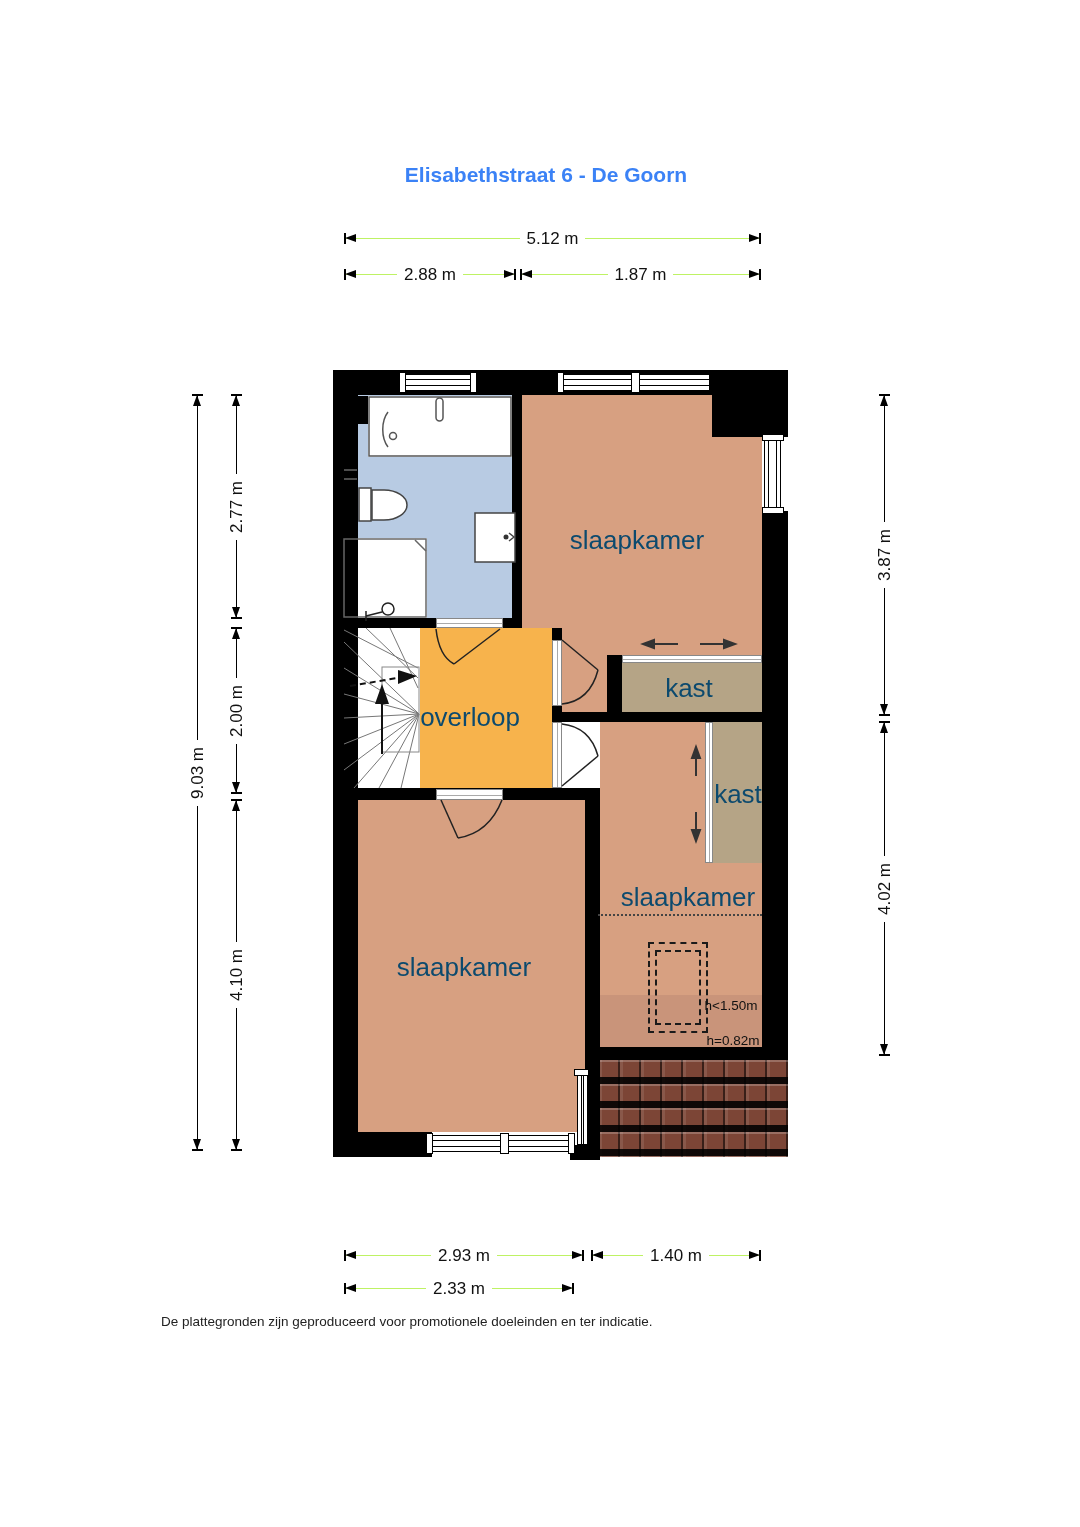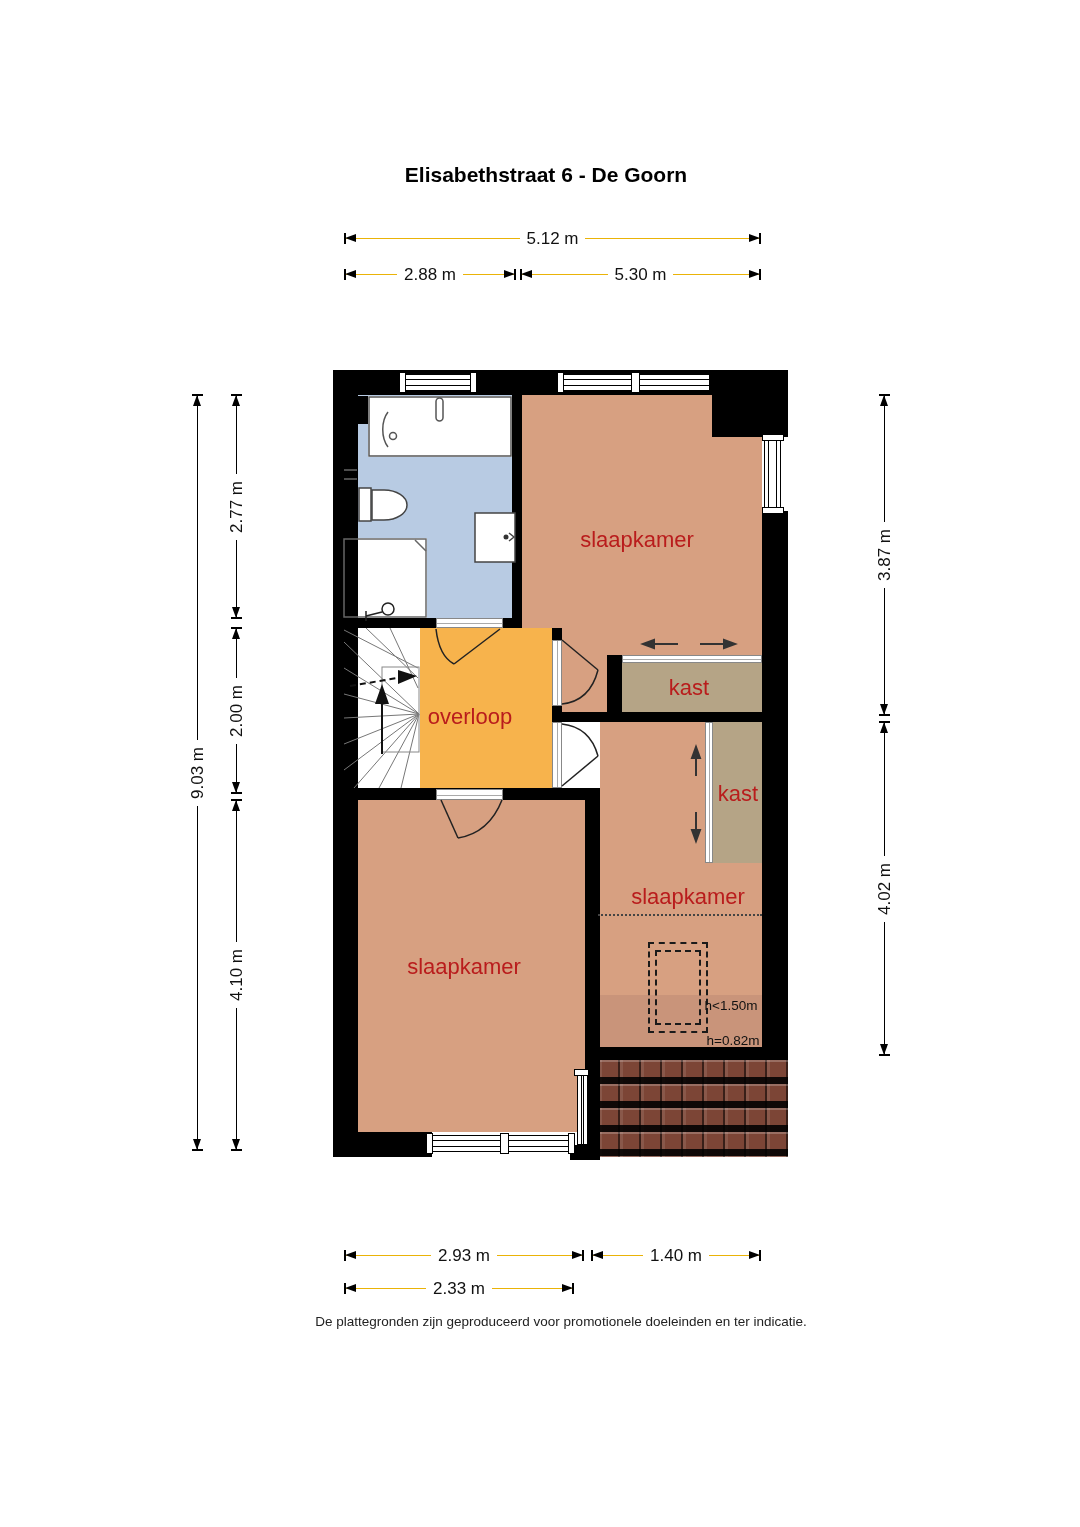--- a/index.html
+++ b/index.html
@@ -23,42 +23,42 @@
   .win-h::before{top:4px;} .win-h::after{bottom:4px;}
   .win-v{position:absolute;background:#fff;border:1px solid #000;box-sizing:border-box;}
   .win-v::before,.win-v::after{content:"";position:absolute;top:0;bottom:0;width:1px;background:#000;}
   .win-v::before{left:3px;} .win-v::after{right:3px;}
   .open-h{position:absolute;background:#fff;border:1px solid #888;box-sizing:border-box;}
   .open-h::before{content:"";position:absolute;left:0;right:0;top:50%;height:1px;background:#aaa;}
   .open-v{position:absolute;background:#fff;border:1px solid #888;box-sizing:border-box;}
   .open-v::before{content:"";position:absolute;top:0;bottom:0;left:50%;width:1px;background:#aaa;}
   .mull,.jamb{position:absolute;background:#fff;border:1px solid #000;box-sizing:border-box;}
   
-  .hdim{position:absolute;height:1px;background:#eab308;}
+  .hdim{position:absolute;height:1px;background:#bef264;}
   .hdim::before,.hdim::after{content:"";position:absolute;top:-4px;}
   .hdim::before{left:0;border-top:4px solid transparent;border-bottom:4px solid transparent;border-right:11px solid #000;}
   .hdim::after{right:0;border-top:4px solid transparent;border-bottom:4px solid transparent;border-left:11px solid #000;}
   .vdim{position:absolute;width:1px;background:#000;}
   .vdim::before,.vdim::after{content:"";position:absolute;left:-4px;}
   .vdim::before{top:0;border-left:4px solid transparent;border-right:4px solid transparent;border-bottom:11px solid #000;}
   .vdim::after{bottom:0;border-left:4px solid transparent;border-right:4px solid transparent;border-top:11px solid #000;}
   .tkl,.tkr{position:absolute;width:2px;height:11px;top:-5px;background:#000;}
   .tkl{left:-1px;} .tkr{right:-1px;}
   .tkt,.tkb{position:absolute;height:2px;width:11px;left:-5px;background:#000;}
   .tkt{top:-1px;} .tkb{bottom:-1px;}
   .dlab{position:absolute;left:50%;top:50%;transform:translate(-50%,-50%);
         background:#fff;padding:0 7px;font-size:17px;white-space:nowrap;color:#111;}
   .dlab-v{position:absolute;left:50%;top:50%;transform:translate(-50%,-50%) rotate(-90deg);
         background:#fff;padding:0 7px;font-size:17px;white-space:nowrap;color:#111;}
   
-  .rlab{position:absolute;transform:translate(-50%,-50%);font-size:22px;color:#b91c1c;white-space:nowrap;}
+  .rlab{position:absolute;transform:translate(-50%,-50%);font-size:26px;color:#0c4a6e;white-space:nowrap;}
   .hlab{position:absolute;transform:translate(-50%,-50%);font-size:13.5px;color:#111;white-space:nowrap;}
   .title{position:absolute;left:306px;top:163px;width:480px;text-align:center;
-         font-weight:bold;font-size:21px;line-height:23px;color:#000000;}
-  .footer{position:absolute;left:161px;top:1313px;width:800px;text-align:center;
+         font-weight:bold;font-size:21px;line-height:23px;color:#3b82f6;}
+  .footer{position:absolute;left:161px;top:1313px;width:800px;
           font-size:13.5px;line-height:18.5px;color:#222;}
   .dot{position:absolute;border-top:2px dotted #444;}
   .dr{position:absolute;border:2px dashed #1a1a1a;box-sizing:border-box;}
   svg.overlay{position:absolute;left:0;top:0;pointer-events:none;}
 </style>
 </head>
 <body>
 
 <div class="canvas">
 
@@ -217,21 +217,21 @@
     <span class="dlab">5.12 m</span>
   </div>
   <div class="hdim" style="left:345px;top:274px;width:170px">
     <i class="tkl"></i>
       <i class="tkr"></i>
     <span class="dlab">2.88 m</span>
   </div>
   <div class="hdim" style="left:521px;top:274px;width:239px">
     <i class="tkl"></i>
       <i class="tkr"></i>
-    <span class="dlab">5.30 m</span>
+    <span class="dlab">1.87 m</span>
   </div>
 
   <div class="vdim" style="left:197px;top:395px;height:755px">
     <i class="tkt"></i>
       <i class="tkb"></i>
     <span class="dlab-v">9.03 m</span>
   </div>
   <div class="vdim" style="left:236px;top:395px;height:223px">
     <i class="tkt"></i>
       <i class="tkb"></i>

